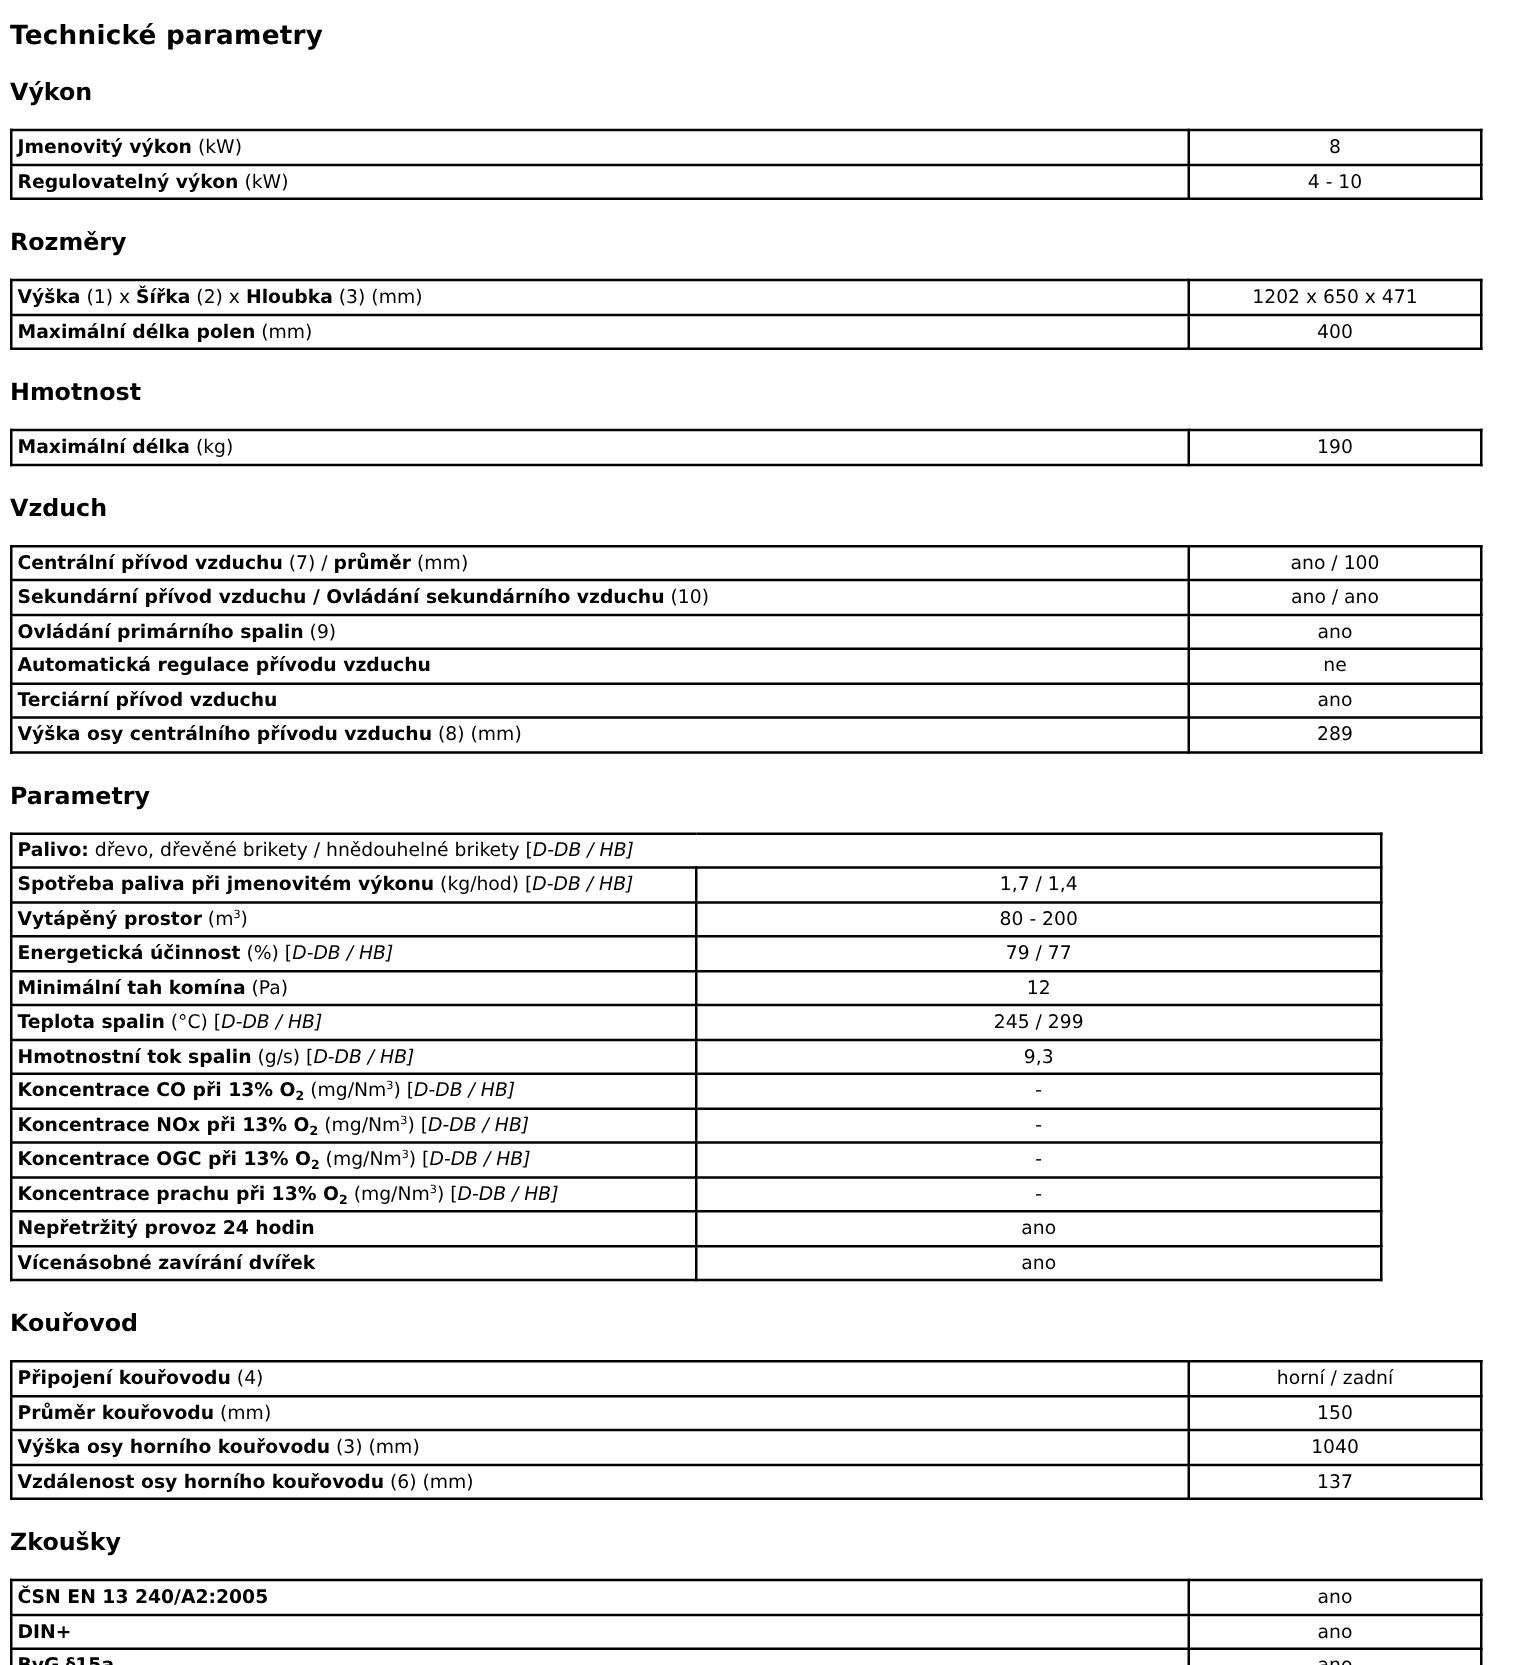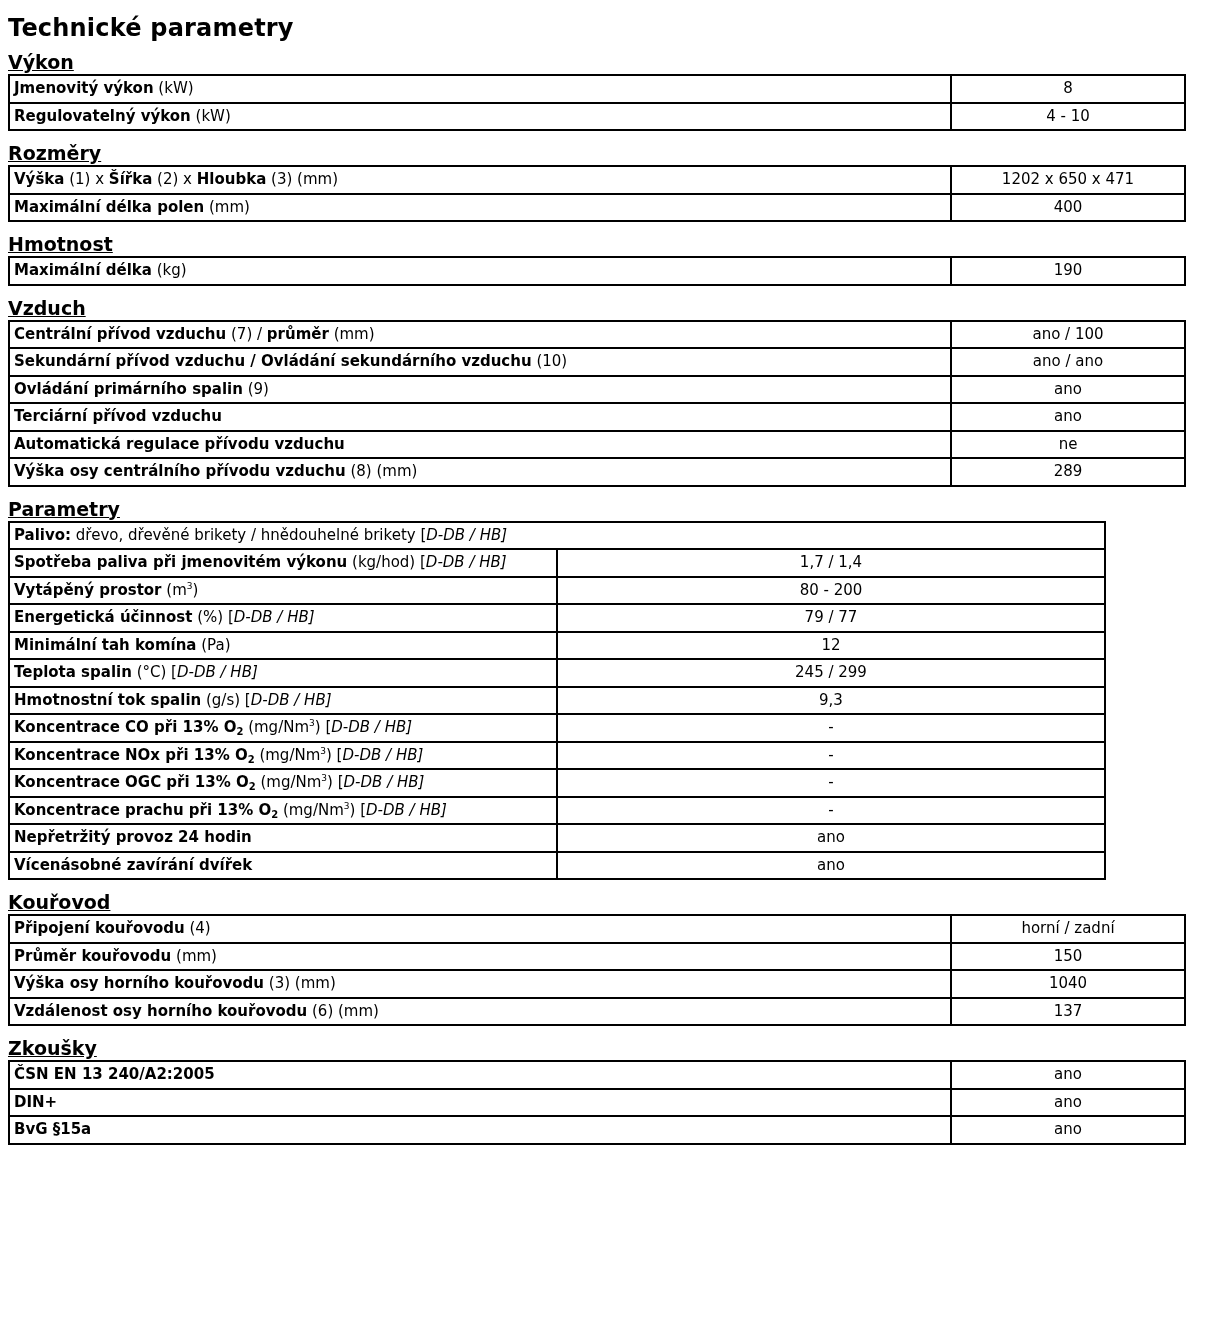--- a/index.html
+++ b/index.html
@@ -2,28 +2,28 @@
 <html><head>
 <meta charset="utf-8">
 <style>
   html, body { margin: 0; padding: 0; background: #ffffff; }
   body {
     width: 1210px; height: 1332px; overflow: hidden;
     font-family: "DejaVu Sans", sans-serif; color: #000;
   }
   .page { padding: 8px 0 0 8px; width: 1181px; }
   h1 {
-    font-size: 24px; font-weight: bold; margin: 0; line-height: 40px;
+    font-size: 21px; font-weight: bold; margin: 0; line-height: 40px;
     letter-spacing: 0.2px;
   }
   h2 {
     font-size: 19px; font-weight: bold; margin: 0; line-height: 24px;
   }
   .section { margin: 0; }
-  .section h2 { margin-top: 0; padding-top: 2px; padding-bottom: 0; text-decoration: underline; }
+  .section h2 { margin-top: 12px; padding-top: 2px; padding-bottom: 17px; }
   .section + .section h2 { padding-top: 10px; }
   table {
     border-collapse: collapse; width: 1098px; table-layout: fixed;
     font-size: 15px;
   }
   td {
     border: 2px solid #000; height: 25.5px; padding: 0 0 0 4px;
     line-height: 25px; white-space: nowrap; vertical-align: middle;
   }
   td.label { width: 936px; }
@@ -91,26 +91,26 @@
             </tr>
             <tr>
               <td class="label"><span class="b">Sekundární přívod vzduchu / Ovládání sekundárního vzduchu</span><span> (10)</span></td>
               <td class="val">ano / ano</td>
             </tr>
             <tr>
               <td class="label"><span class="b">Ovládání primárního spalin</span><span> (9)</span></td>
               <td class="val">ano</td>
             </tr>
             <tr>
-              <td class="label"><span class="b">Terciární přívod vzduchu</span></td>
-              <td class="val">ano</td>
-            </tr>
-            <tr>
               <td class="label"><span class="b">Automatická regulace přívodu vzduchu</span></td>
               <td class="val">ne</td>
+            </tr>
+            <tr>
+              <td class="label"><span class="b">Terciární přívod vzduchu</span></td>
+              <td class="val">ano</td>
             </tr>
             <tr>
               <td class="label"><span class="b">Výška osy centrálního přívodu vzduchu</span><span> (8) (mm)</span></td>
               <td class="val">289</td>
             </tr>
           </tbody>
         </table>
       </div>
       <div class="section">
         <h2>Parametry</h2>

